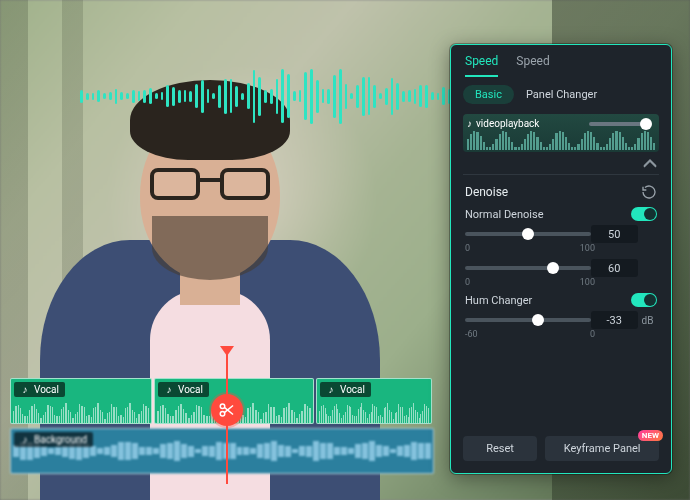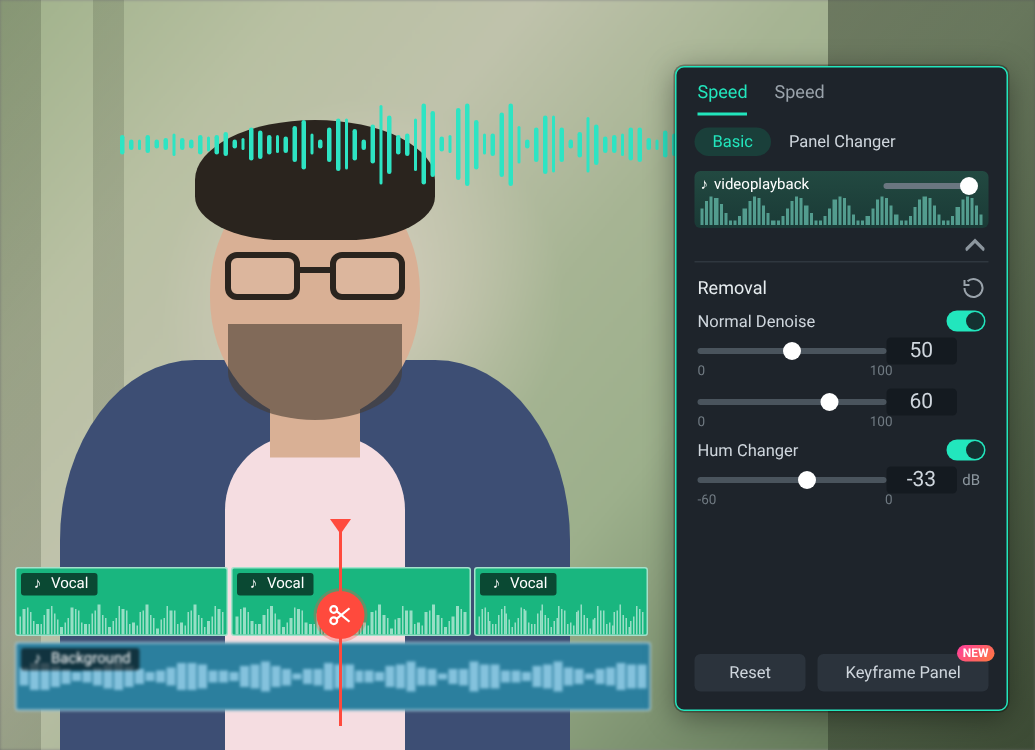--- a/index.html
+++ b/index.html
@@ -275,21 +275,21 @@
     background:#4a545d; border-radius:2px;
   }
   .slider .knob {
     position:absolute; top:-4px;
     width:12px; height:12px; border-radius:50%;
     background:#fff;
   }
   .valbox {
     width:48px; height:18px;
     background:#141a20; border-radius:3px;
-    color:#cfd6dd; font-size:14px;
+    color:#cfd6dd; font-size:11px;
     display:flex; align-items:center; justify-content:center;
   }
   .unit { font-size:10px; color:#8c969e; margin-left:4px; width:16px; }
   .minmax {
     display:flex; justify-content:space-between;
     font-size:9px; color:#707a82;
     width:130px;
   }
   .plain-row {
     display:flex; justify-content:space-between; align-items:center;
@@ -779,21 +779,21 @@
       </div>
   </div>
   <div style="display:flex;justify-content:flex-end;padding:0 14px 4px 0">
     <svg width="14" height="10" viewBox="0 0 14 10">
         <path d="M1 9 L7 3 L13 9" fill="none" stroke="#8c969e" stroke-width="1.5"></path>
         <path d="M1 5 L7 -1 L13 5" fill="none" stroke="#8c969e" stroke-width="1.5" transform="translate(0,3)"></path>
       </svg>
   </div>
   <hr>
   <div class="section-head">
-    <span>Removal</span>
+    <span>Denoise</span>
     <svg class="reset-icon" viewBox="0 0 24 24" fill="none" stroke="currentColor" stroke-width="2">
       <path d="M3 12a9 9 0 1 0 3-6.7"></path>
         <path d="M3 4v5h5"></path>
     </svg>
   </div>
 
 
   <div class="row">
     <div class="row-head">
       <span class="t">Normal Denoise</span>

